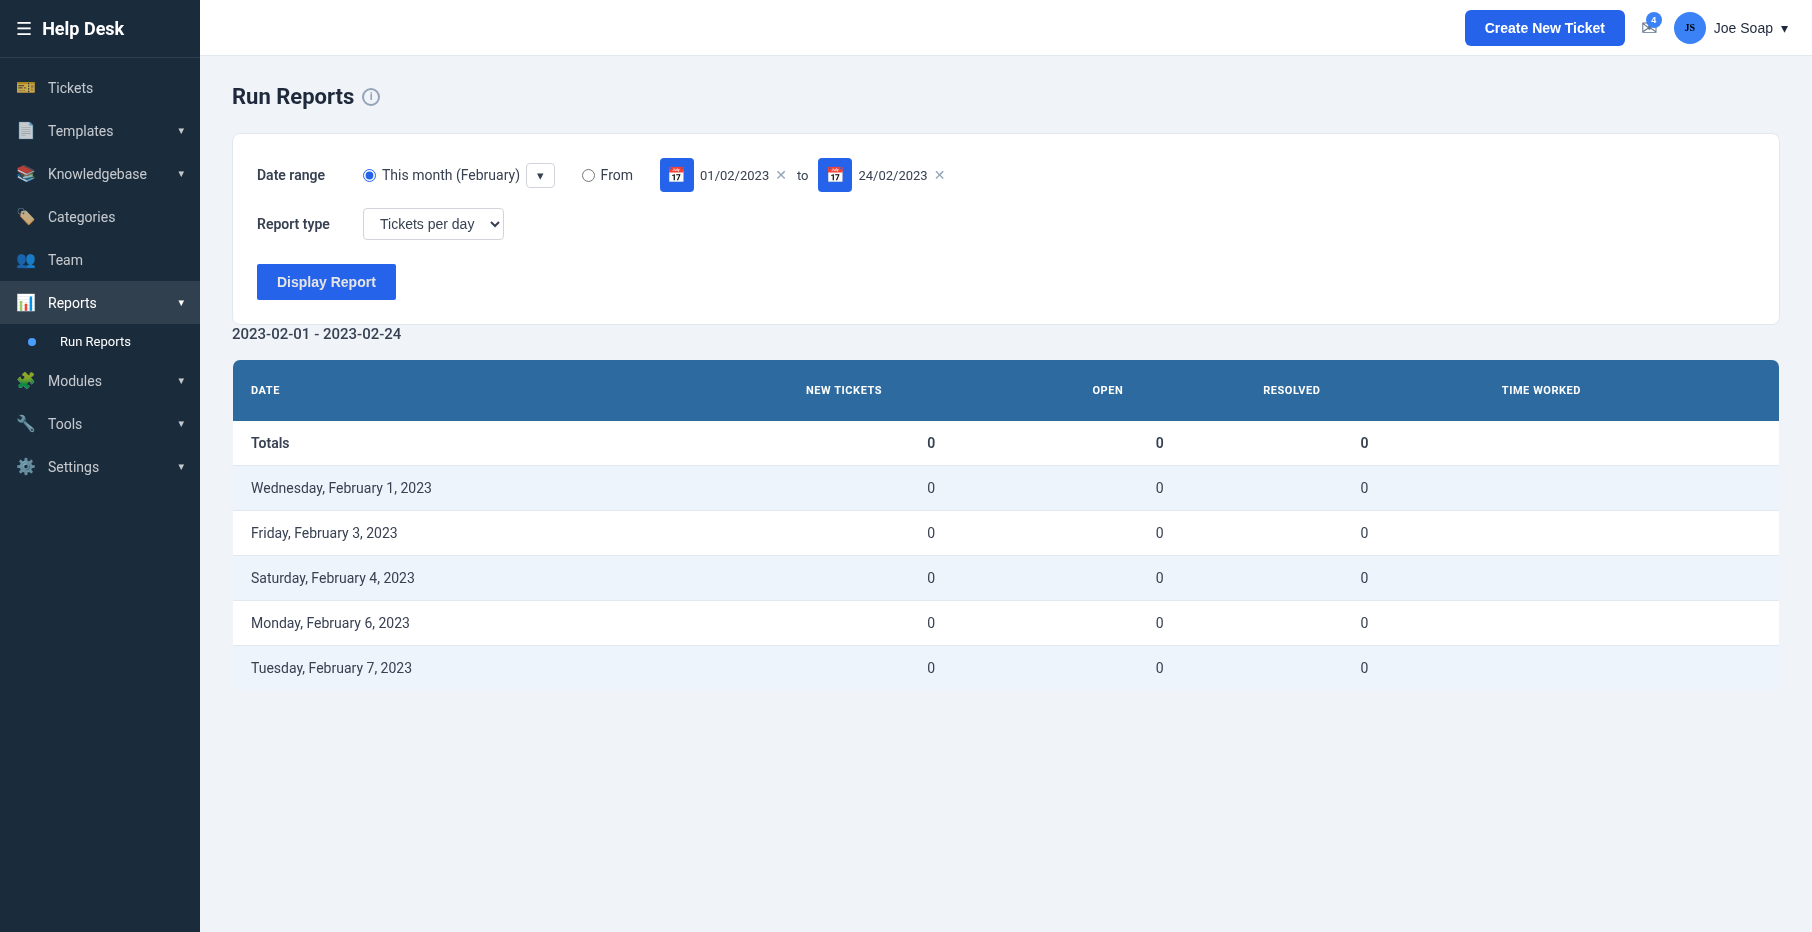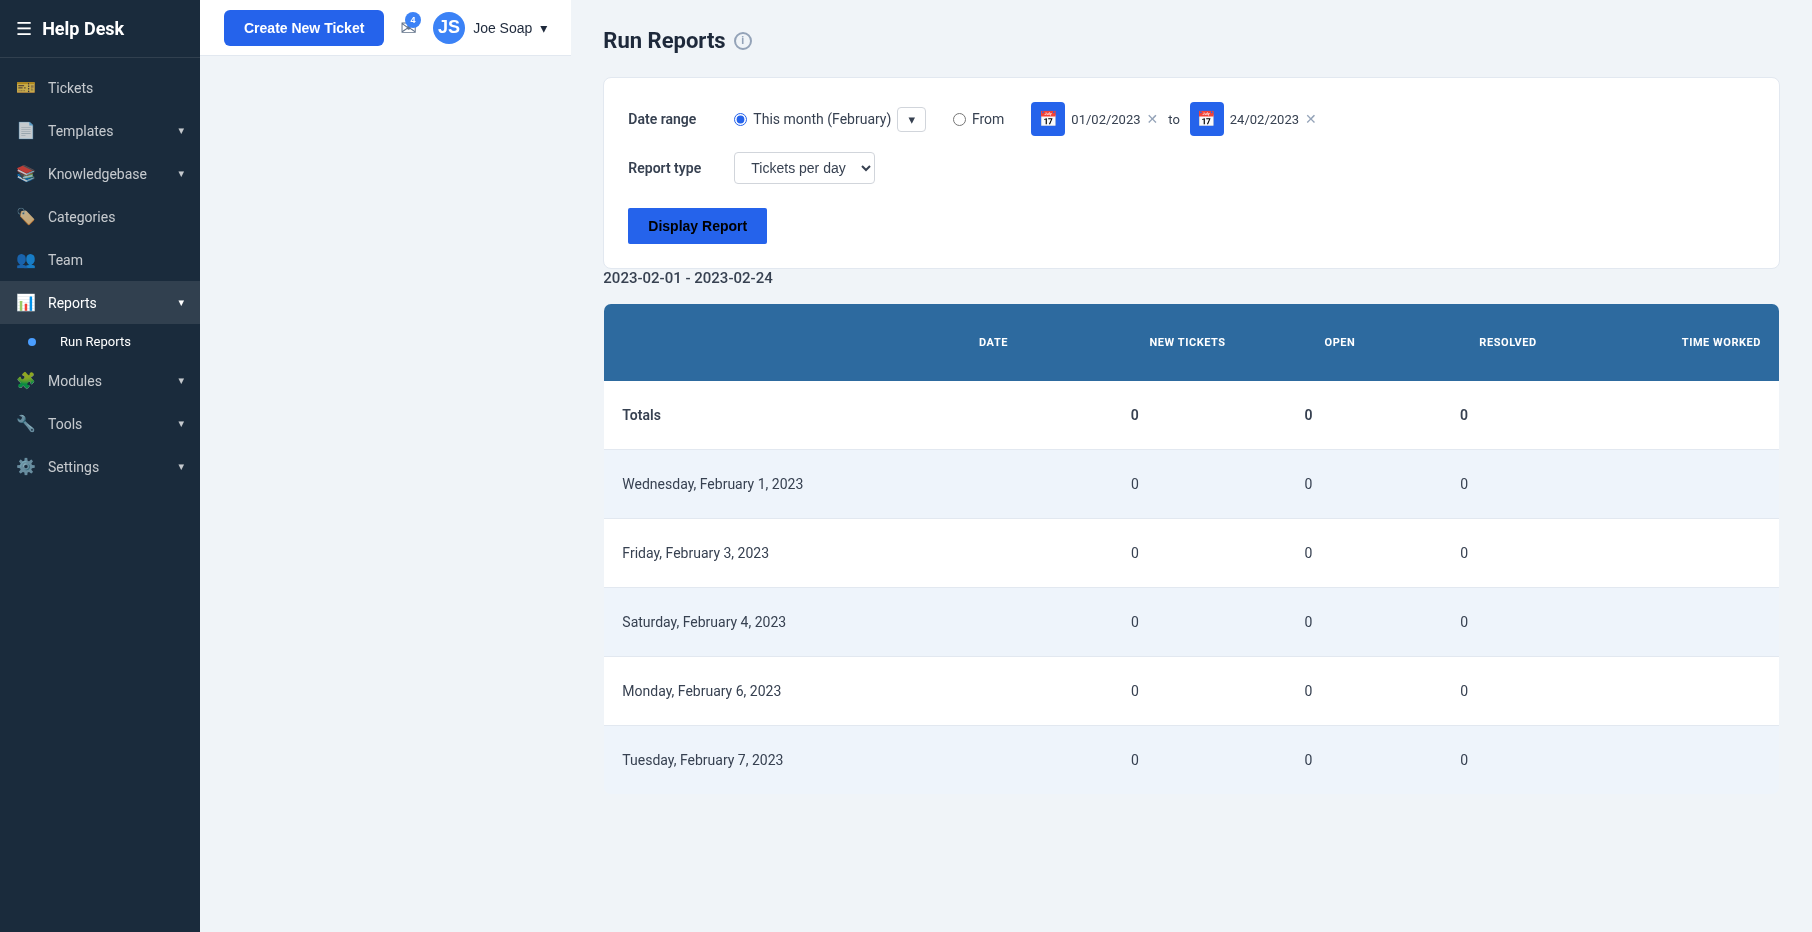--- a/index.html
+++ b/index.html
@@ -54,21 +54,21 @@
       padding: 10px 16px 10px 48px;
       cursor: pointer;
       color: rgba(255,255,255,0.65);
       font-size: 13px;
       transition: background 0.2s;
     }
     .sidebar-sub-item.active { color: #fff; }
     .sidebar-sub-item .dot { width: 8px; height: 8px; border-radius: 50%; background: #4a9eff; margin-left: -20px; margin-right: 12px; }
 
     
-    .main { flex: 1; display: flex; flex-direction: row; overflow: hidden; }
+    .main { flex: 1; display: flex; flex-direction: column; overflow: hidden; }
 
     
     .top-header {
       background: #fff;
       border-bottom: 1px solid #e2e8f0;
       display: flex;
       align-items: center;
       justify-content: flex-end;
       padding: 0 24px;
       height: 56px;
@@ -120,23 +120,24 @@
       color: #1e293b;
     }
     .avatar {
       width: 32px;
       height: 32px;
       border-radius: 50%;
       background: #3b82f6;
       display: flex;
       align-items: center;
       justify-content: center;
-      color: #ffffff;
+      color: #000000;
       font-weight: 700;
-      font-size: 18px;
+      font-size: 10px;
+      font-family: Liberation Serif, serif;
     }
 
     
     .content { flex: 1; overflow-y: auto; padding: 28px 32px; }
 
     
     .page-title {
       display: flex;
       align-items: center;
       gap: 8px;
@@ -240,21 +241,21 @@
       padding: 6px 12px;
       border: 1px solid #d1d5db;
       border-radius: 4px;
       font-size: 14px;
       color: #374151;
       background: #fff;
       cursor: pointer;
     }
     .display-report-btn {
       background: #2563eb;
-      color: #000000;
+      color: #e5e5e5;
       border: none;
       border-radius: 2px;
       padding: 10px 20px;
       font-size: 14px;
       font-weight: 600;
       cursor: pointer;
       margin-top: 8px;
     }
 
     
@@ -270,43 +271,43 @@
       width: 100%;
       border-collapse: collapse;
       border-radius: 8px;
       overflow: hidden;
       border: 1px solid #e2e8f0;
     }
     .report-table thead tr {
       background: #2d6a9f;
     }
     .report-table thead th {
-      padding: 32px 18px;
-      text-align: right;
+      padding: 24px 18px;
+      text-align: left;
       font-size: 11px;
       font-weight: 700;
       color: #fff;
       letter-spacing: 0.05em;
       text-transform: uppercase;
     }
     .report-table tbody tr {
       border-bottom: 1px solid #e2e8f0;
     }
     .report-table tbody tr:nth-child(even) {
       background: #eef4fb;
     }
     .report-table tbody tr:nth-child(odd) {
       background: #fff;
     }
     .report-table tbody tr.totals-row {
       background: #fff;
       font-weight: 600;
     }
     .report-table tbody td {
-      padding: 26px 18px;
+      padding: 14px 18px;
       font-size: 14px;
       color: #374151;
     }
     .report-table tbody td.num-cell {
       text-align: center;
     }
   </style>
 </head>
 <body>
 

